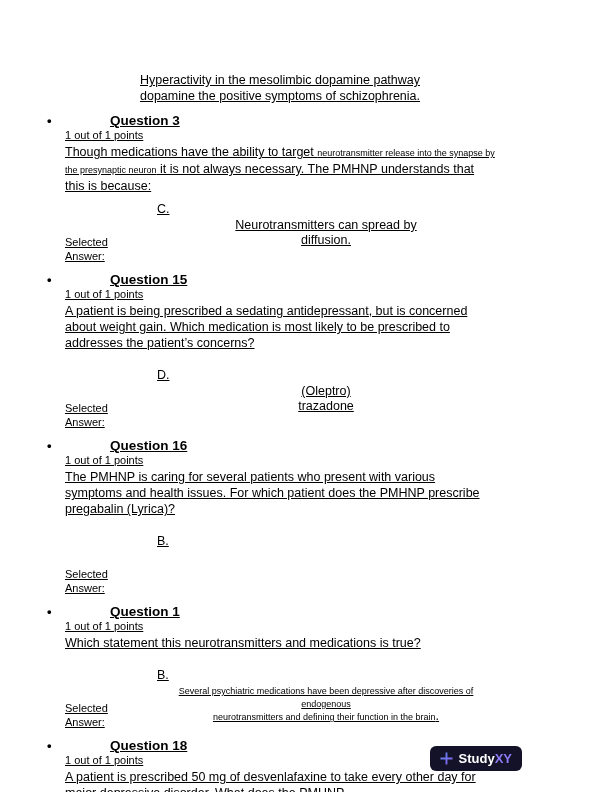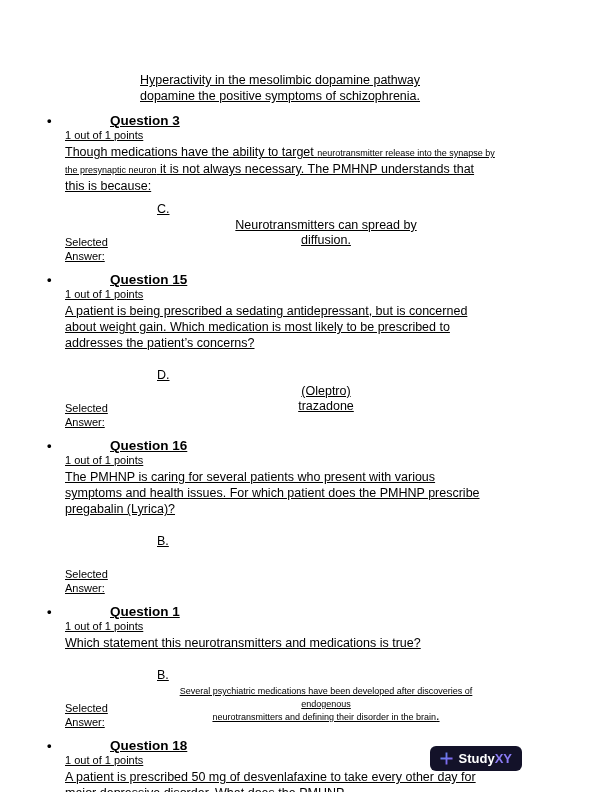--- a/index.html
+++ b/index.html
@@ -118,22 +118,22 @@
     <div class="points">1 out of 1 points</div>
     <p class="q-body">Which statement this neurotransmitters and medications is true?</p>
     <div class="answer spaced">
       <div class="sel-label">
         <div>Selected</div>
         <div>Answer:</div>
       </div>
       <div class="ans-col">
         <div class="ans-letter">B.</div>
         <div class="ans-lines small">
-          <div>Several psychiatric medications have been developed after discoveries of endogenous</div>
-          <div><span>neurotransmitters and defining their disorder in the brain</span><span style="font-size:12.5px;">.</span></div>
+          <div>Several psychiatric medications have been depressive after discoveries of endogenous</div>
+          <div><span>neurotransmitters and defining their function in the brain</span><span style="font-size:12.5px;">.</span></div>
         </div>
       </div>
     </div>
   </section>
 
   <section>
     <div class="q-header">
       <span class="bullet">•</span>
       <span>Question 18</span>
     </div>

